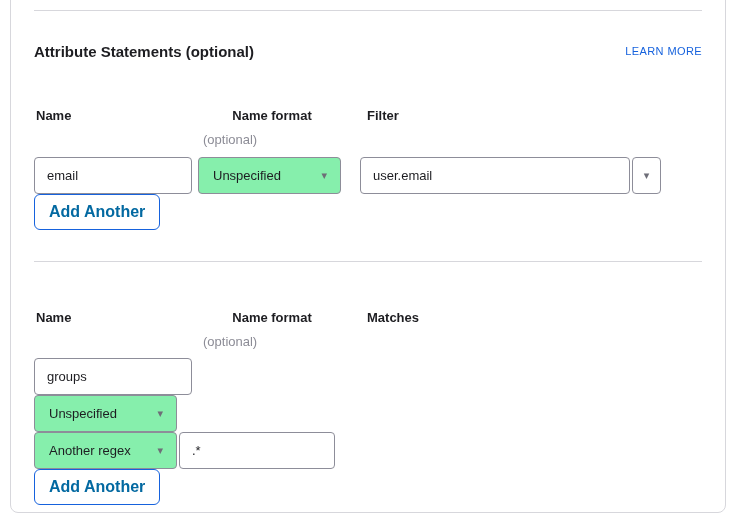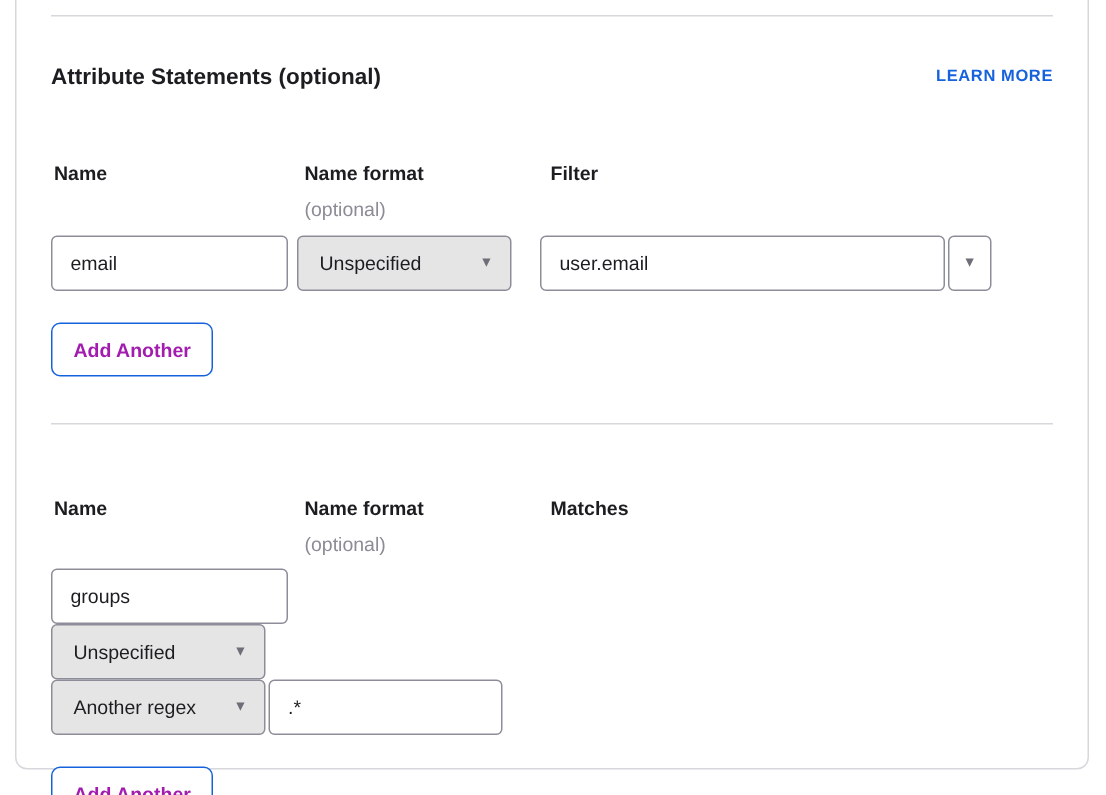--- a/index.html
+++ b/index.html
@@ -36,21 +36,21 @@
   }
   .section-head-row.second { margin-top: 30px; }
   .section-title {
     font-size: 15px;
     font-weight: bold;
     line-height: 16px;
     color: #1d1d21;
   }
   .learn-more {
     font-size: 11px;
-    font-weight: bold;
+    font-weight: normal;
     letter-spacing: 0.4px;
     color: #1662dd;
     text-decoration: none;
     line-height: 13px;
     margin-top: 1px;
     cursor: pointer;
   }
   .cols { display: flex; }
   .col-name   { width: 158px; }
   .gap1       { width: 6px; flex: none; }
@@ -58,21 +58,21 @@
   .gap2       { width: 19px; flex: none; }
   .col-third  { flex: 1; }
   .headers { margin-top: 49px; }
   .hdr-label {
     font-size: 13px;
     font-weight: bold;
     line-height: 13px;
     color: #1d1d21;
   }
   .col-name  .hdr-label { padding-left: 2px; }
-  .col-format .hdr-label { padding-left: 5px; }
+  .col-format .hdr-label { padding-left: 5px; text-align: center; }
   .col-third .hdr-label { padding-left: 7px; }
   .hdr-sub {
     margin-top: 11px;
     padding-left: 5px;
     font-size: 13px;
     line-height: 13px;
     color: #8c8c96;
   }
   .controls { margin-top: 11px; }
   .controls.second-row { margin-top: 10px; flex-direction: column; }
@@ -86,21 +86,21 @@
     font-size: 13px;
     color: #1d1d21;
     padding: 0 12px;
     outline: none;
   }
   .select {
     width: 100%;
     height: 37px;
     border: 1px solid #8d8d99;
     border-radius: 4px;
-    background: #e5e5e5;
+    background: #86efac;
     display: flex;
     align-items: center;
     justify-content: space-between;
     padding: 0 13px 0 14px;
     font-size: 13px;
     color: #1d1d21;
     cursor: pointer;
   }
   .chevron {
     font-size: 11px;
@@ -119,29 +119,28 @@
     background: #fff;
     display: flex;
     align-items: center;
     justify-content: center;
     cursor: pointer;
   }
   .filter-group { display: flex; width: 301px; }
   .filter-group .select { width: 143px; flex: none; }
   .filter-group .text-input { width: 156px; margin-left: 2px; }
   .add-btn {
-    margin-top: 21px;
     height: 36px;
     padding: 0 14px;
     background: #ffffff;
     border: 1px solid #1662dd;
     border-radius: 6px;
-    color: #a21caf;
+    color: #0369a1;
     font-family: "Liberation Sans", sans-serif;
-    font-size: 13px;
+    font-size: 16px;
     font-weight: bold;
     cursor: pointer;
   }
 </style>
 </head>
 <body>
 
 <div class="card">
   <div class="content">
 

